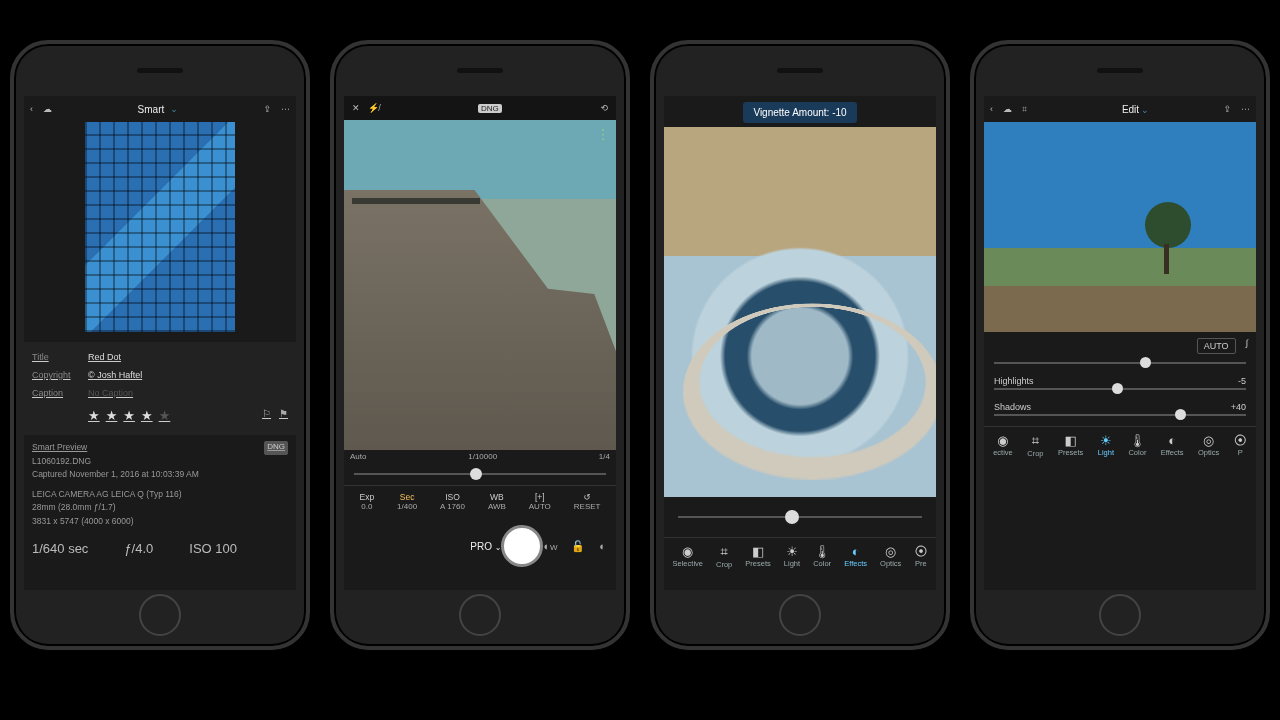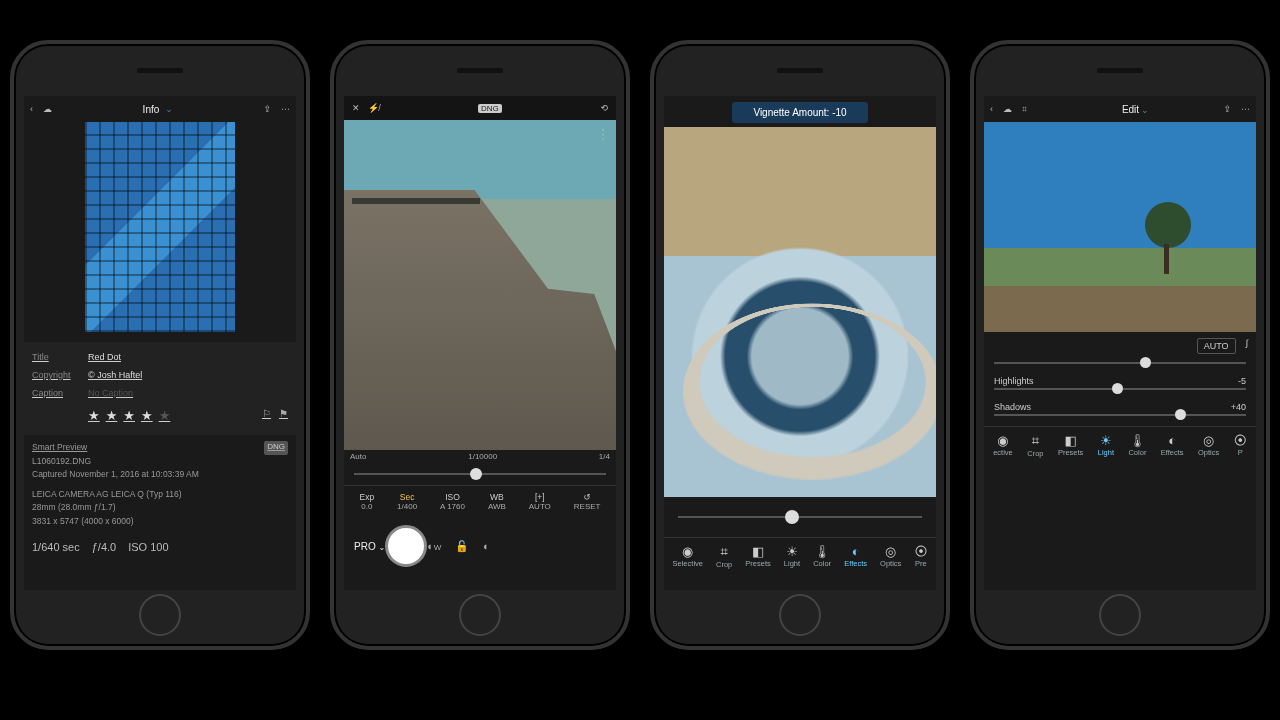--- a/index.html
+++ b/index.html
@@ -49,47 +49,47 @@
   .s1-row .lbl { width: 56px; color:#888; }
   .s1-row .val { color:#ddd; }
   .s1-row .ph  { color:#555; }
   .s1-stars { display:flex; gap:6px; padding:6px 0 6px 56px; }
   .star { color:#ddd; font-size:13px; }
   .star.off { color:#555; }
   .flags { display:flex; gap:8px; margin-left:auto; color:#aaa; font-size:10px; }
   .s1-exif { background:#1a1a1a; padding:6px 8px; font-size:8.5px; color:#999; line-height:1.6; }
   .s1-exif .hdr { display:flex; justify-content:space-between;text-decoration:underline; }
   .badge { background:#555; color:#ccc; padding:0 3px; border-radius:2px; font-size:8px; }
-  .s1-bot { display:flex; gap:12px; padding:6px 8px; font-size:11px; color:#bbb; }
+  .s1-bot { display:flex; gap:36px; padding:6px 8px; font-size:13px; color:#bbb; }
   .ico { color:#bbb; display:inline-flex; }
   .chev::after { content:"⌄"; font-size:9px; margin-left:2px; color:#48a; }
   
   .s2-top { height:24px; display:flex; align-items:center; justify-content:space-between; padding:0 8px; background:#141414; }
   .s2-top .dng { background:#ccc; color:#222; padding:0 3px; border-radius:2px; font-size:8px; }
   .s2-view { height: 330px; background: linear-gradient(#6da9b5 0 24%, #8ea798 24% 100%); position:relative; }
   .s2-view .building {
     position:absolute; left:0; right:0; top:70px; bottom:0;
     background: linear-gradient(#7a7265,#5e584e);
     clip-path: polygon(0 0, 48% 0, 75% 38%, 92% 40%, 100% 62%, 100% 100%, 0 100%);
   }
   .s2-view .rail { position:absolute; top:78px; left:8px; right:50%; height:6px; background:#3a3a34; }
   .s2-scale { display:flex; justify-content:space-between; padding:2px 6px; font-size:8px; color:#aaa; }
   .s2-slider { height:22px; display:flex; align-items:center; padding:0 10px; }
   .s2-slider .track { flex:1; height:2px; background:#555; position:relative; }
   .s2-slider .thumb { position:absolute; top:-5px; width:12px; height:12px; background:#ddd; border-radius:50%; }
   .s2-ctl { display:flex; justify-content:space-around; padding:6px 4px; border-top:1px solid #333; }
   .s2-ctl .c { text-align:center; font-size:8px; color:#aaa; }
   .s2-ctl .c .t { font-size:8.5px; color:#ccc; }
   .s2-ctl .c.sel .t { color:#f5c25a; }
-  .s2-shutter { display:flex; align-items:center; justify-content:flex-start; padding:8px 10px 0; }
+  .s2-shutter { display:flex; align-items:center; justify-content:flex-end; padding:8px 10px 0; }
   .s2-shutter .pro { color:#eee; font-size:10px; }
   .s2-shutter .btn { width:42px; height:42px; border-radius:50%; background:#fff; border:3px solid #888; }
   .s2-shutter .r { display:flex; gap:14px; color:#aaa; font-size:11px; }
   
-  .s3-top { background:#1a3a5a; color:#fff; text-align:center; font-size:10px; padding:5px 0; width: 136px; margin: 6px auto 0; border-radius:3px; }
+  .s3-top { background:#1a3a5a; color:#fff; text-align:center; font-size:10px; padding:5px 0; width: 114px; margin: 6px auto 0; border-radius:3px; }
   .s3-view { height: 370px; margin-top:4px; background:
      radial-gradient(circle at 50% 62%, #9fb9c6 0 18%, #274e6a 20% 28%, #bcd2dc 30% 40%, transparent 41%),
      linear-gradient(#b8a67e 0 35%, #a8c3d2 35% 100%);
      position:relative; }
   .s3-view::after { content:""; position:absolute; left:12%; top:30%; width:76%; height:55%;
      border:12px solid #cfcabc; border-radius:50%; transform: perspective(200px) rotateX(52deg); }
   .s3-slider { height:40px; display:flex; align-items:center; padding:0 14px; }
   .s3-slider .track { flex:1; height:2px; background:#555; position:relative; }
   .s3-slider .thumb { position:absolute; left:44%; top:-6px; width:14px; height:14px; background:#ddd; border-radius:50%; }
   .toolbar { display:flex; justify-content:space-around; padding:6px 2px 2px; border-top:1px solid #333; }
@@ -112,21 +112,21 @@
 </head>
 <body>
 
 <div class="phone">
   <div class="screen">
     <div class="s1-top">
       <span style="display:flex;gap:10px">
         <span class="ico">‹</span>
         <span class="ico">☁</span>
       </span>
-      <span class="mid chev">Info</span>
+      <span class="mid chev">Smart</span>
       <span style="display:flex;gap:10px">
         <span class="ico">⇪</span>
         <span class="ico">⋯</span>
       </span>
     </div>
     <div class="s1-img">
         <div class="img"></div>
       </div>
     <div class="s1-meta">
       <div class="s1-row">

